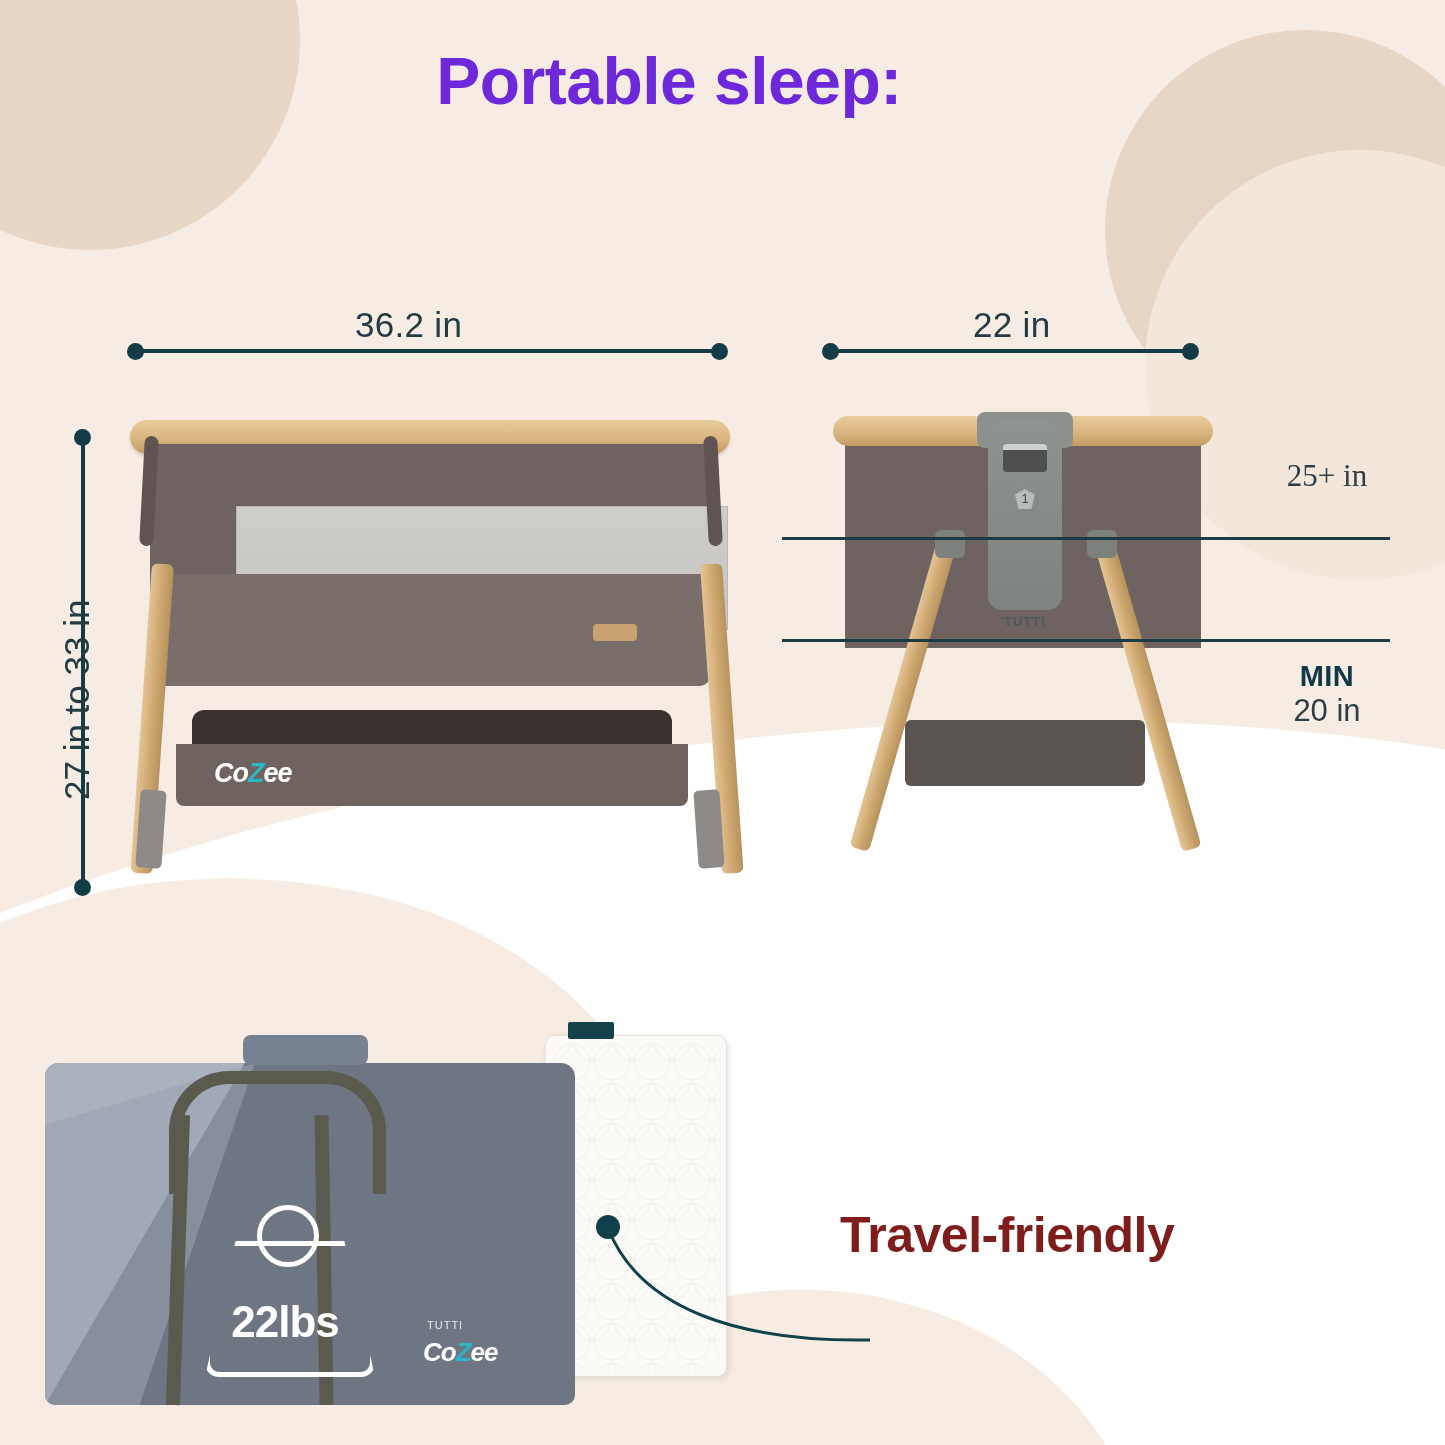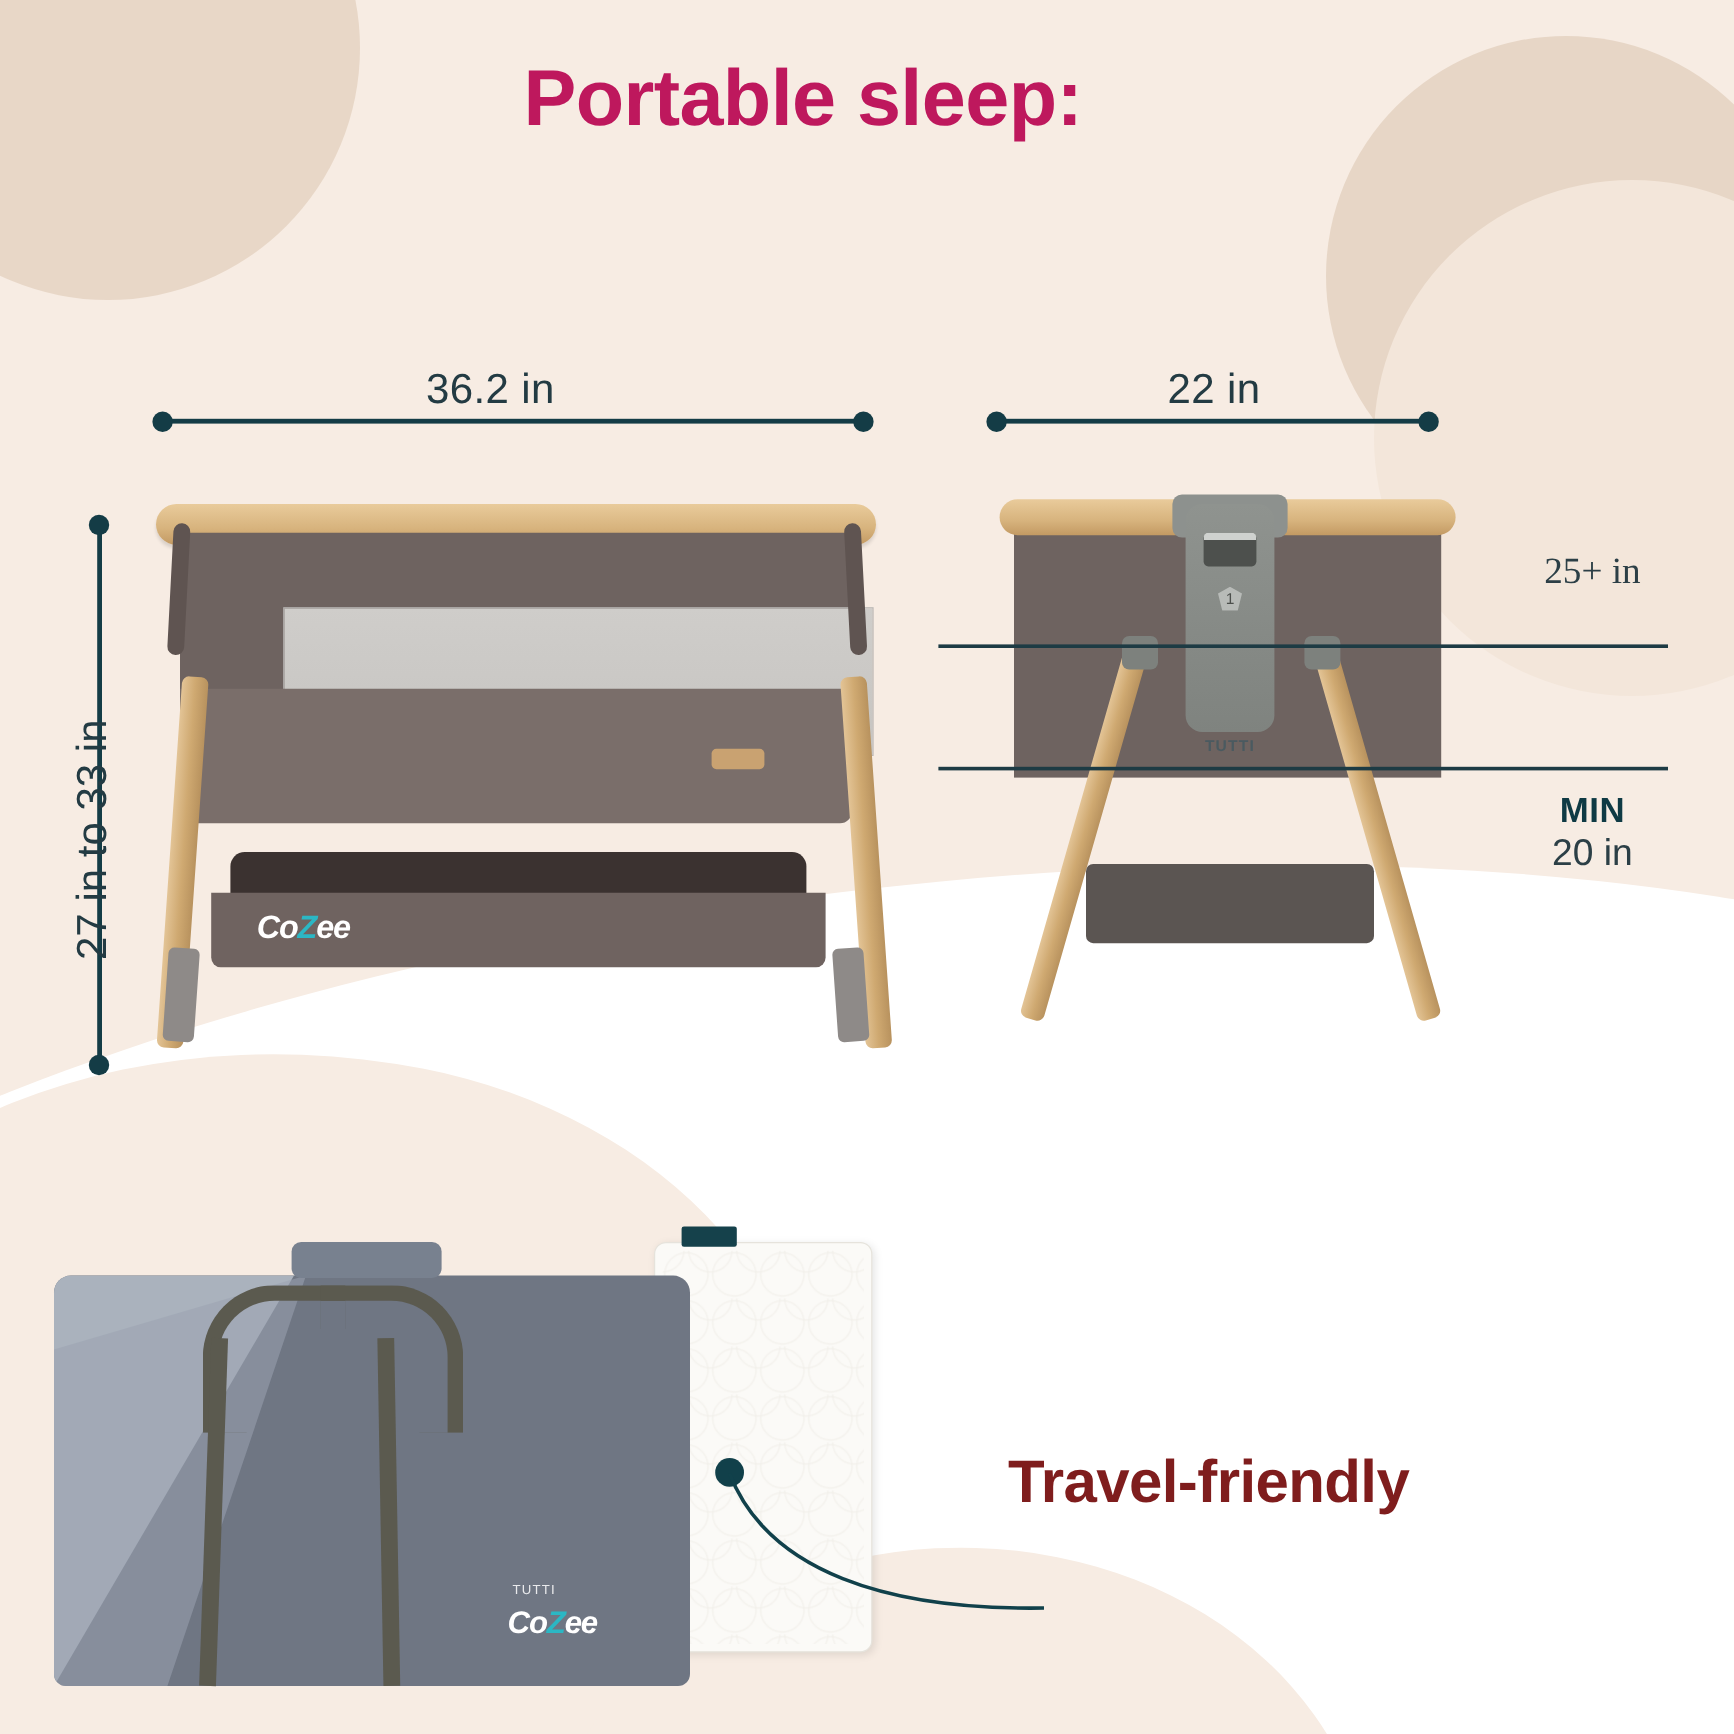--- a/index.html
+++ b/index.html
@@ -37,21 +37,21 @@
   }
   .cream-wedge2{
     position:absolute;left:440px;top:1290px;width:700px;height:420px;
     background:#f7ece3;border-radius:50% 50% 0 0 / 70% 70% 0 0;
     transform:rotate(-3deg);
   }
 
   
   .headline{
     position:absolute;left:0;top:46px;width:1338px;text-align:center;
-    color:#be185d;font-weight:700;line-height:1.08;
+    color:#6d28d9;font-weight:700;line-height:1.08;
     font-size:66px;letter-spacing:-0.5px;
   }
   .headline .l2{display:block;}
 
   
   .dimline{position:absolute;height:4px;background:#143c46;}
   .dimdot{position:absolute;width:17px;height:17px;border-radius:50%;background:#143c46;}
   .dimlabel{
     position:absolute;color:#233b43;font-size:35px;font-weight:400;
     letter-spacing:0.3px;white-space:nowrap;
@@ -324,20 +324,25 @@
 
   <div class="bag">
     <div class="bag-body"></div>
     <div class="bag-lightpanel"></div>
     <div class="bag-lightpanel2"></div>
     <div class="archL"></div>
     <div class="archR"></div>
     <div class="bag-handlepad"></div>
     <div class="vstrap1"></div>
     <div class="vstrap2"></div>
+    <div class="weight-icon">
+      <div class="w-ring"></div>
+      <div class="w-body"></div>
+      <div class="w-text">22lbs</div>
+    </div>
     <div class="bag-tutti">TUTTI</div>
     <div class="bag-cozee"><span>Co</span><span class="z">Z</span><span>ee</span></div>
   </div>
 
   <div class="callout-dot"></div>
   <svg class="callout-path" viewBox="0 0 320 190">
     <path d="M48 38 C 80 120, 180 152, 310 150" stroke="#11414b" stroke-width="3" fill="none"></path>
   </svg>
 
   <div class="tf-title">Travel-friendly</div>

